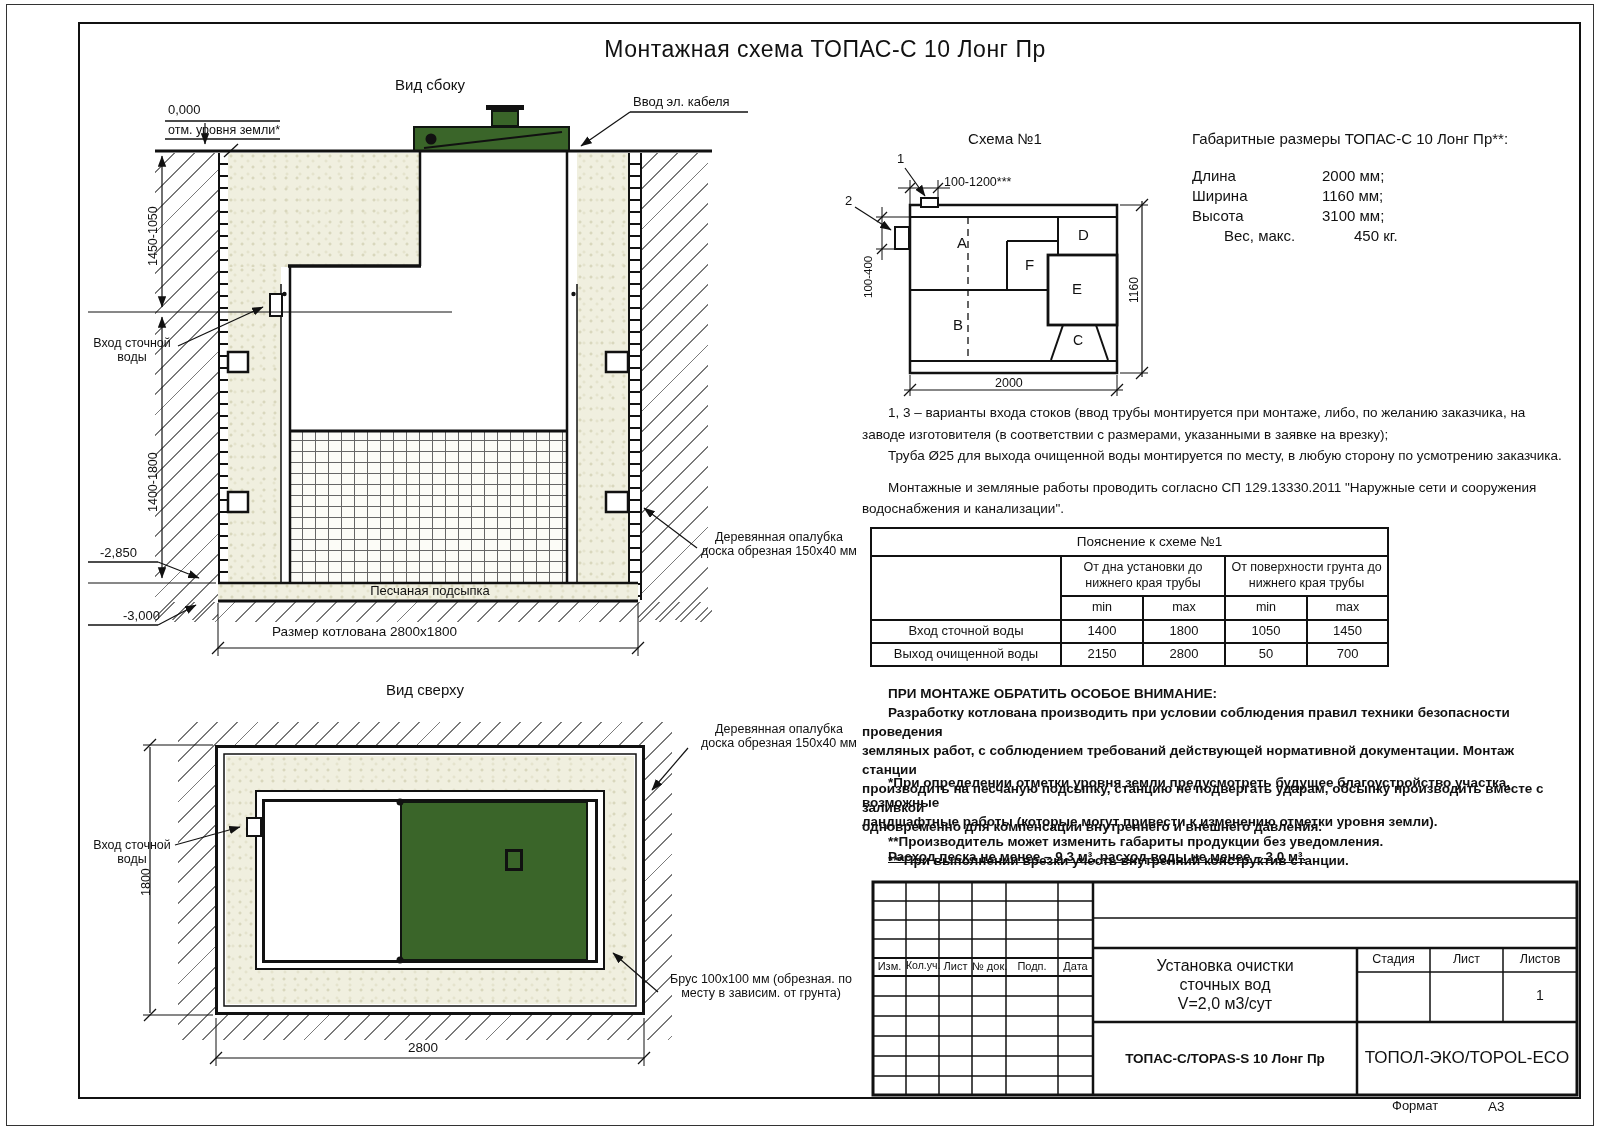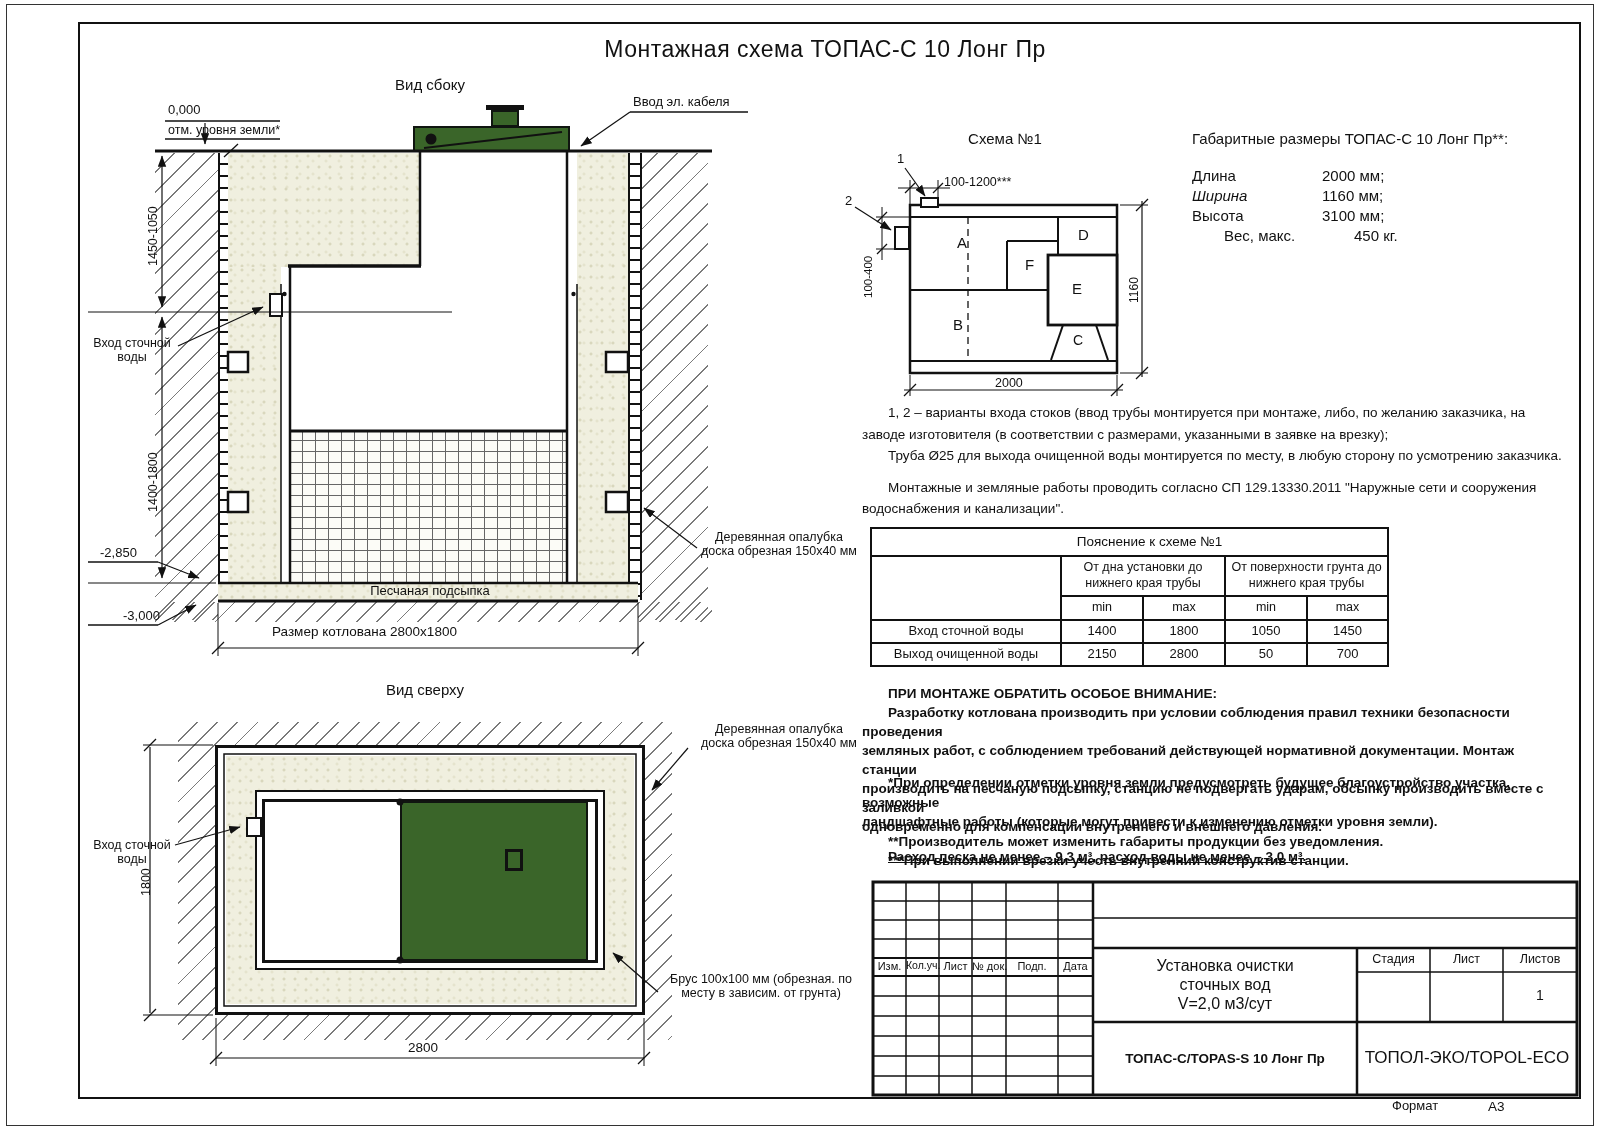--- a/index.html
+++ b/index.html
@@ -244,35 +244,35 @@
   <div class="lbl" style="left:1072px;top:280px;font-size:15px;">E</div>
   <div class="lbl" style="left:1025px;top:256px;font-size:15px;">F</div>
 
   <div class="lbl" style="left:1192px;top:130px;font-size:15px;">Габаритные размеры ТОПАС-С 10 Лонг Пр**:</div>
   <div class="abs" style="left:1192px;top:166px;font-size:15px;line-height:20px;">
     <div style="display:flex;">
         <span style="width:130px;">Длина</span>
         <span>2000 мм;</span>
       </div>
     <div style="display:flex;">
-        <span style="width:130px;font-style:italic;">Ширина</span>
+        <span style="width:130px;">Ширина</span>
         <span>1160 мм;</span>
       </div>
     <div style="display:flex;">
         <span style="width:130px;">Высота</span>
         <span>3100 мм;</span>
       </div>
     <div style="display:flex;">
         <span style="width:130px;margin-left:32px;">Вес, макс.</span>
         <span>450 кг.</span>
       </div>
   </div>
 
   <div class="abs" style="left:862px;top:402px;font-size:13.5px;line-height:21.5px;width:710px;">
-    <div style="text-indent:26px;">1, 2 – варианты входа  стоков (ввод трубы монтируется при монтаже, либо, по желанию заказчика, на</div>
+    <div style="text-indent:26px;">1, 3 – варианты входа  стоков (ввод трубы монтируется при монтаже, либо, по желанию заказчика, на</div>
     <div>заводе изготовителя (в соответствии с размерами, указанными в заявке на врезку);</div>
     <div style="text-indent:26px;">Труба Ø25 для выхода очищенной воды монтируется по месту, в любую сторону по усмотрению заказчика.</div>
   </div>
   <div class="abs" style="left:862px;top:477px;font-size:13.5px;line-height:21px;width:710px;">
     <div style="text-indent:26px;">Монтажные и земляные работы проводить согласно СП 129.13330.2011 "Наружные сети и сооружения</div>
     <div>водоснабжения и канализации".</div>
   </div>
 
   <table class="expl">
     <colgroup>

